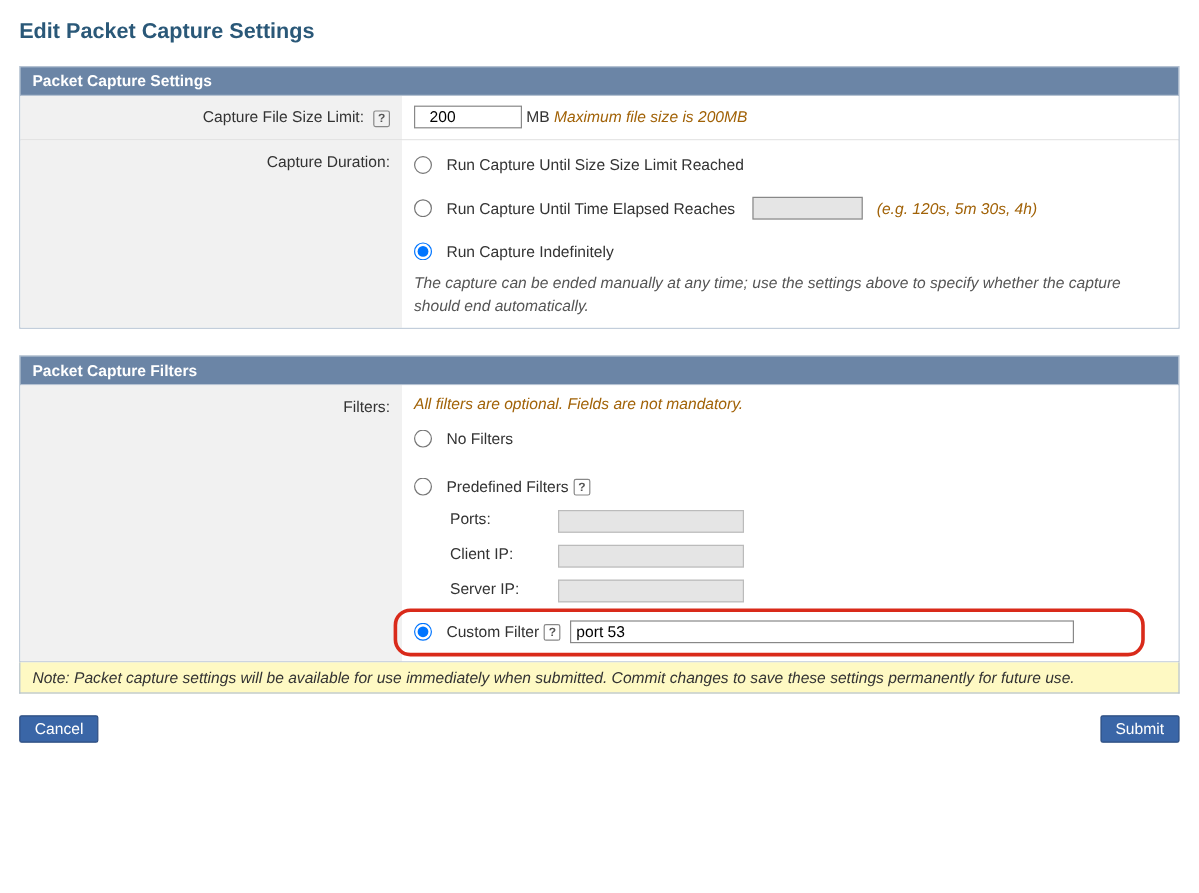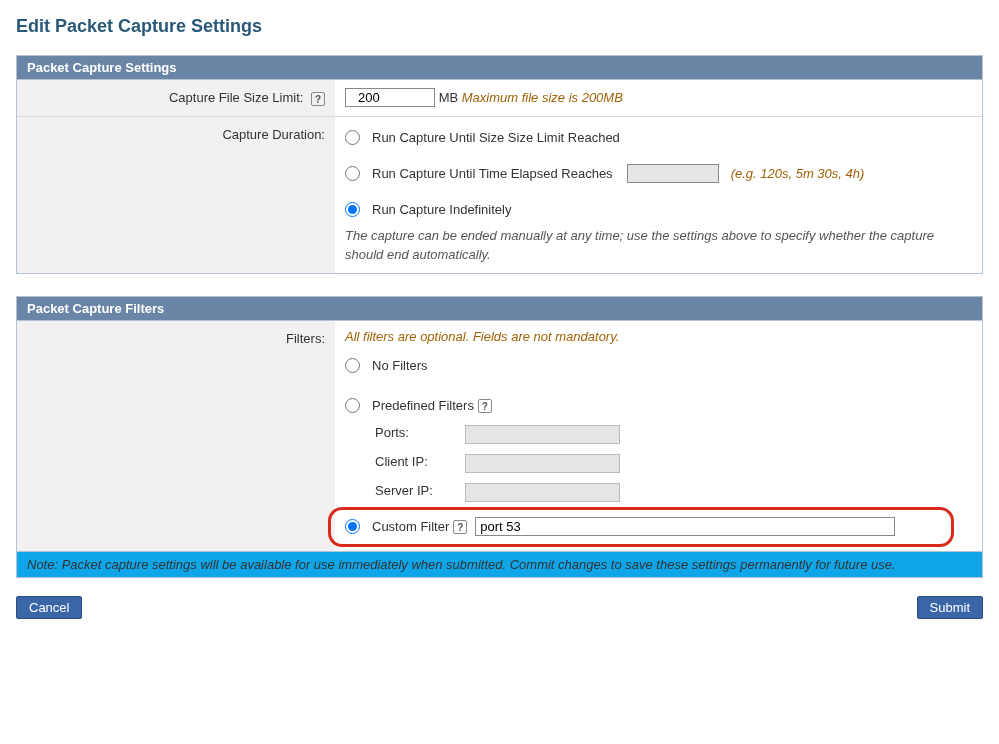--- a/index.html
+++ b/index.html
@@ -91,21 +91,21 @@
   }
   .sub-field {
     display: flex;
     align-items: flex-start;
     padding: 5px 0 5px 30px;
   }
   .sub-field .sf-label { width: 90px; }
   .footer-note {
     border: 1px solid #b5c2d2;
     border-top: none;
-    background: #0ea5e9;
+    background: #fef9c3;
     padding: 5px 10px;
     font-style: italic;
     font-size: 13px;
   }
   .btn-row {
     display: flex;
     justify-content: space-between;
     margin-top: 18px;
   }
   .btn {

